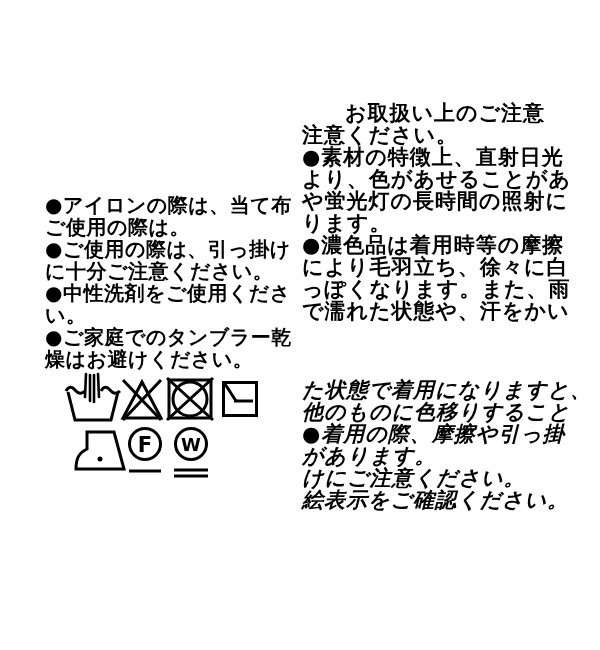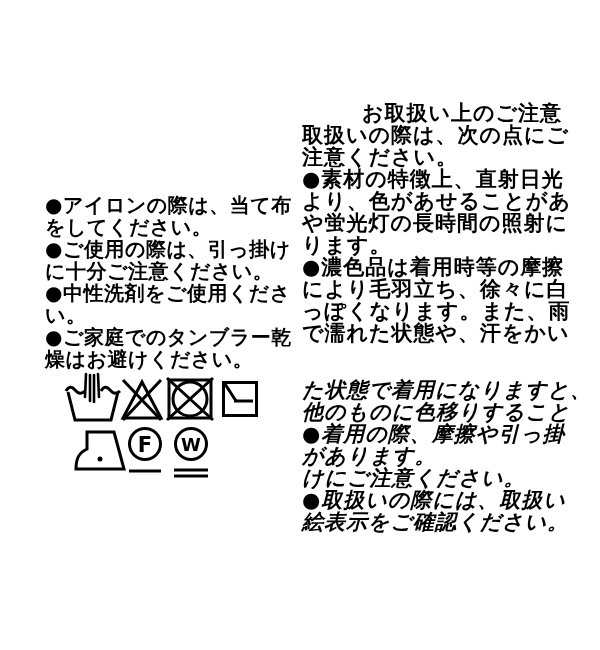--- a/index.html
+++ b/index.html
@@ -14,35 +14,35 @@
     font-size:20px; line-height:22px; letter-spacing:0.5px;
   }
   .col-right-1 {
     position:absolute; left:302px; top:102px;
     font-size:21px; line-height:22px; letter-spacing:1px;
   }
   .col-right-2 {
     position:absolute; left:302px; top:379px;
     font-size:21px; line-height:22px; letter-spacing:1px;font-style:italic;
   }
-  .heading { margin-left:60px; }
+  .heading { margin-left:43px; }
   .sym { position:absolute; }
   .sym svg { display:block; }
   .stroke { stroke:#000; fill:none; stroke-width:3; }
   .thin   { stroke:#000; fill:none; stroke-width:2.6; stroke-linecap:round; }
   .glyph  { fill:#000; font-family:"DejaVu Sans","Liberation Sans",sans-serif; font-weight:bold; }
 </style>
 </head>
 <body>
 
 <div class="page">
 
   <div class="col-left">
     <div class="jp-line">●アイロンの際は、当て布</div>
-    <div class="jp-line">をしてください。</div>
+    <div class="jp-line">ご使用の際は。</div>
     <div class="jp-line">●ご使用の際は、引っ掛け</div>
     <div class="jp-line">に十分ご注意ください。</div>
     <div class="jp-line">●中性洗剤をご使用くださ</div>
     <div class="jp-line">い。</div>
     <div class="jp-line">●ご家庭でのタンブラー乾</div>
     <div class="jp-line">燥はお避けください。</div>
   </div>
 
   <div class="sym" style="left:64px; top:371px;">
     <svg width="58" height="52" viewBox="0 0 58 52">
@@ -97,35 +97,33 @@
   <div class="sym" style="left:170px; top:426px;">
     <svg width="42" height="54" viewBox="0 0 42 54">
       <circle class="stroke" cx="21" cy="18" r="15.5"></circle>
       <text class="glyph" x="21" y="25" text-anchor="middle" font-size="18">W</text>
       <path class="stroke" d="M4,44 L38,44 M4,50 L38,50"></path>
     </svg>
   </div>
 
   <div class="col-right-1">
     <div class="jp-line heading">お取扱い上のご注意</div>
-    <div class="jp-line">取扱いの際は、次の点にご</div>
     <div class="jp-line">注意ください。</div>
     <div class="jp-line">●素材の特徴上、直射日光</div>
     <div class="jp-line">より、色があせることがあ</div>
     <div class="jp-line">や蛍光灯の長時間の照射に</div>
     <div class="jp-line">ります。</div>
     <div class="jp-line">●濃色品は着用時等の摩擦</div>
     <div class="jp-line">により毛羽立ち、徐々に白</div>
     <div class="jp-line">っぽくなります。また、雨</div>
     <div class="jp-line">で濡れた状態や、汗をかい</div>
   </div>
 
   <div class="col-right-2">
     <div class="jp-line">た状態で着用になりますと、</div>
     <div class="jp-line">他のものに色移りすること</div>
     <div class="jp-line">●着用の際、摩擦や引っ掛</div>
     <div class="jp-line">があります。</div>
     <div class="jp-line">けにご注意ください。</div>
-    <div class="jp-line">●取扱いの際には、取扱い</div>
     <div class="jp-line">絵表示をご確認ください。</div>
   </div>
 
 </div>
 
 </body></html>

